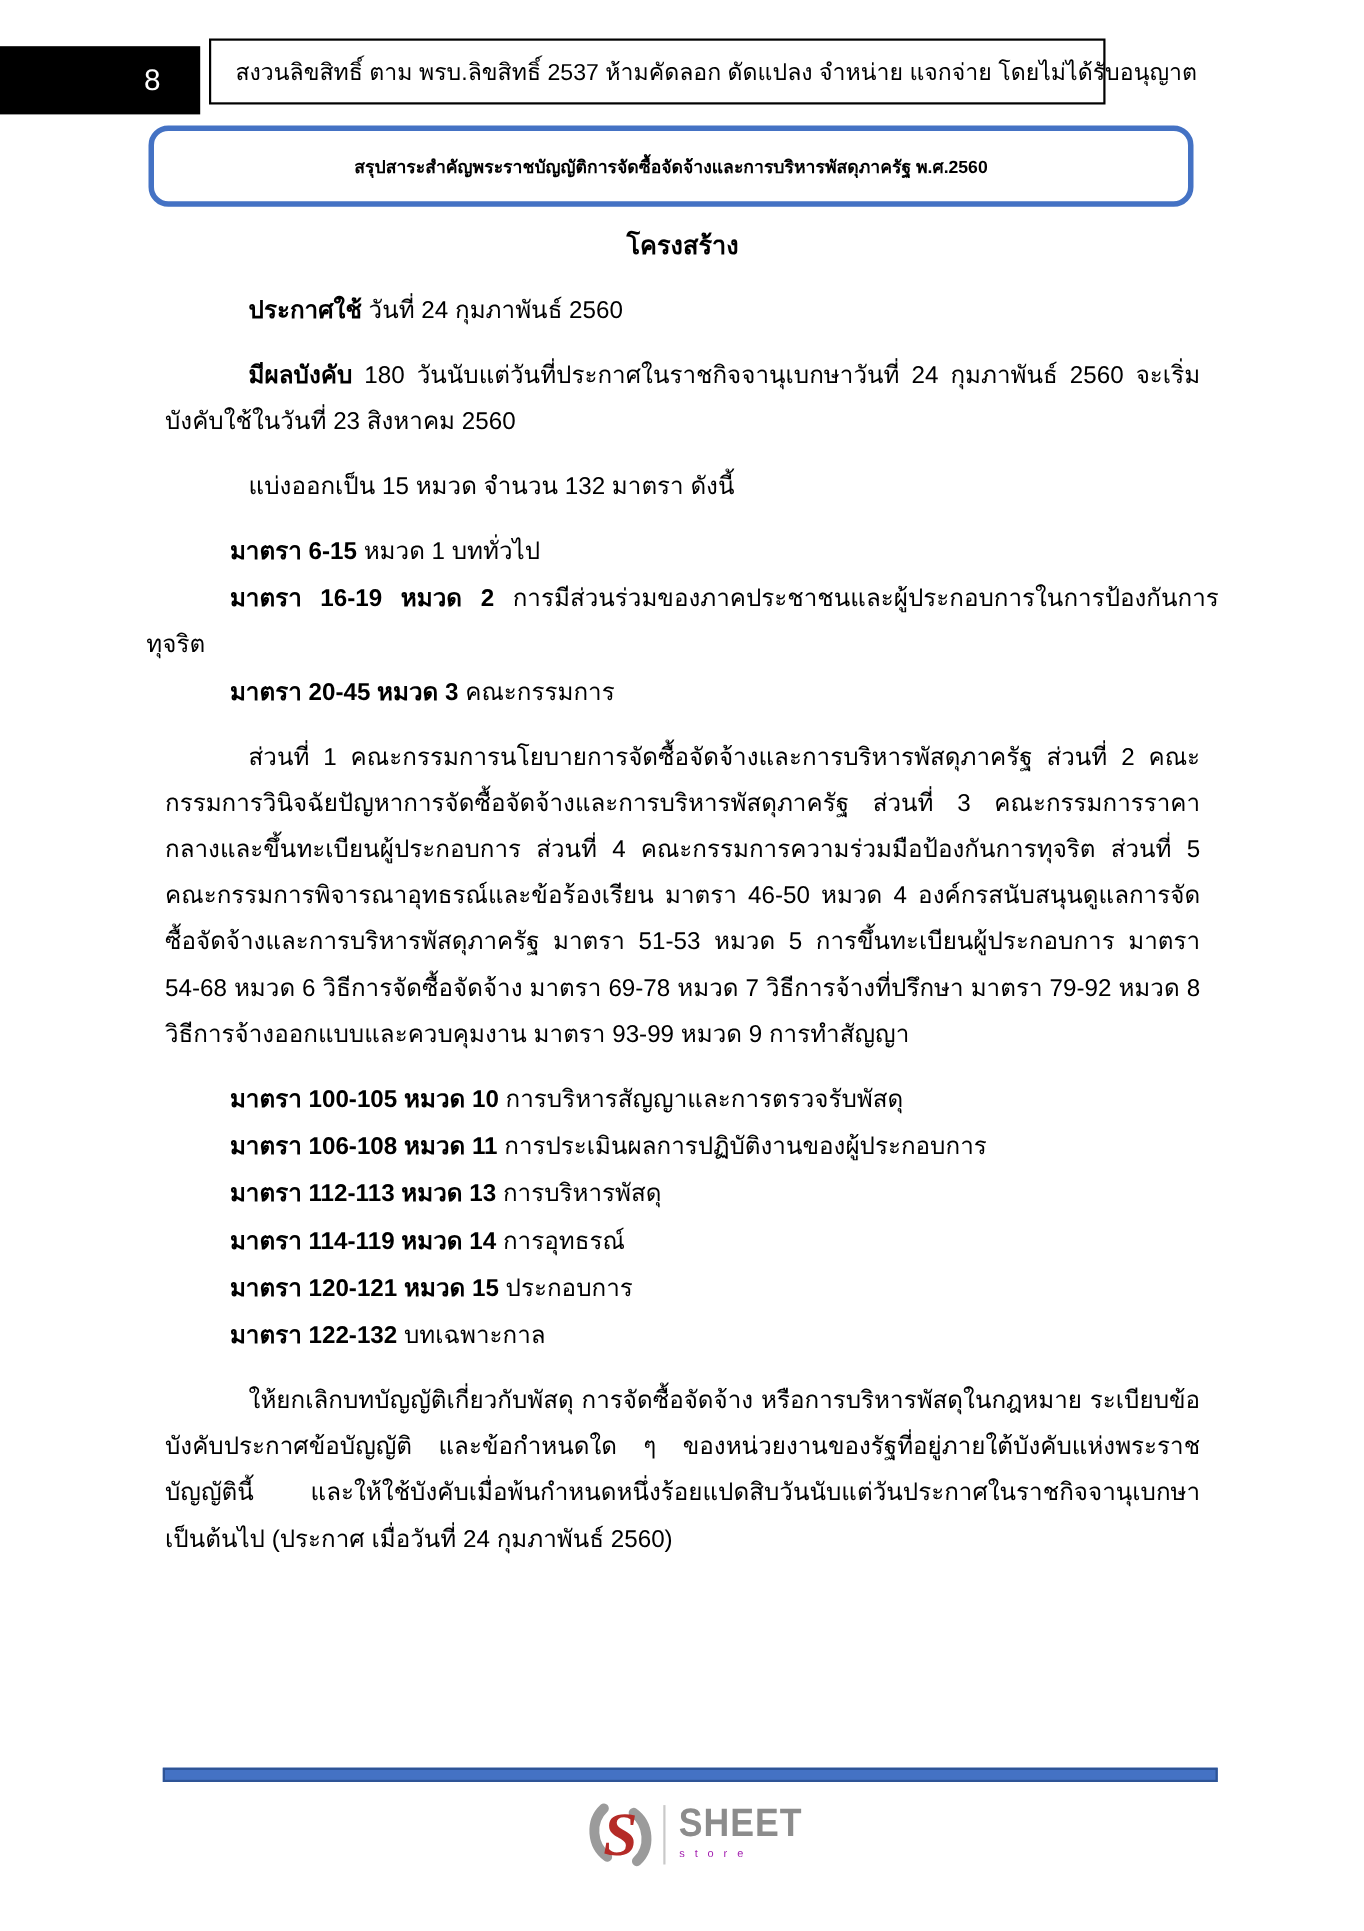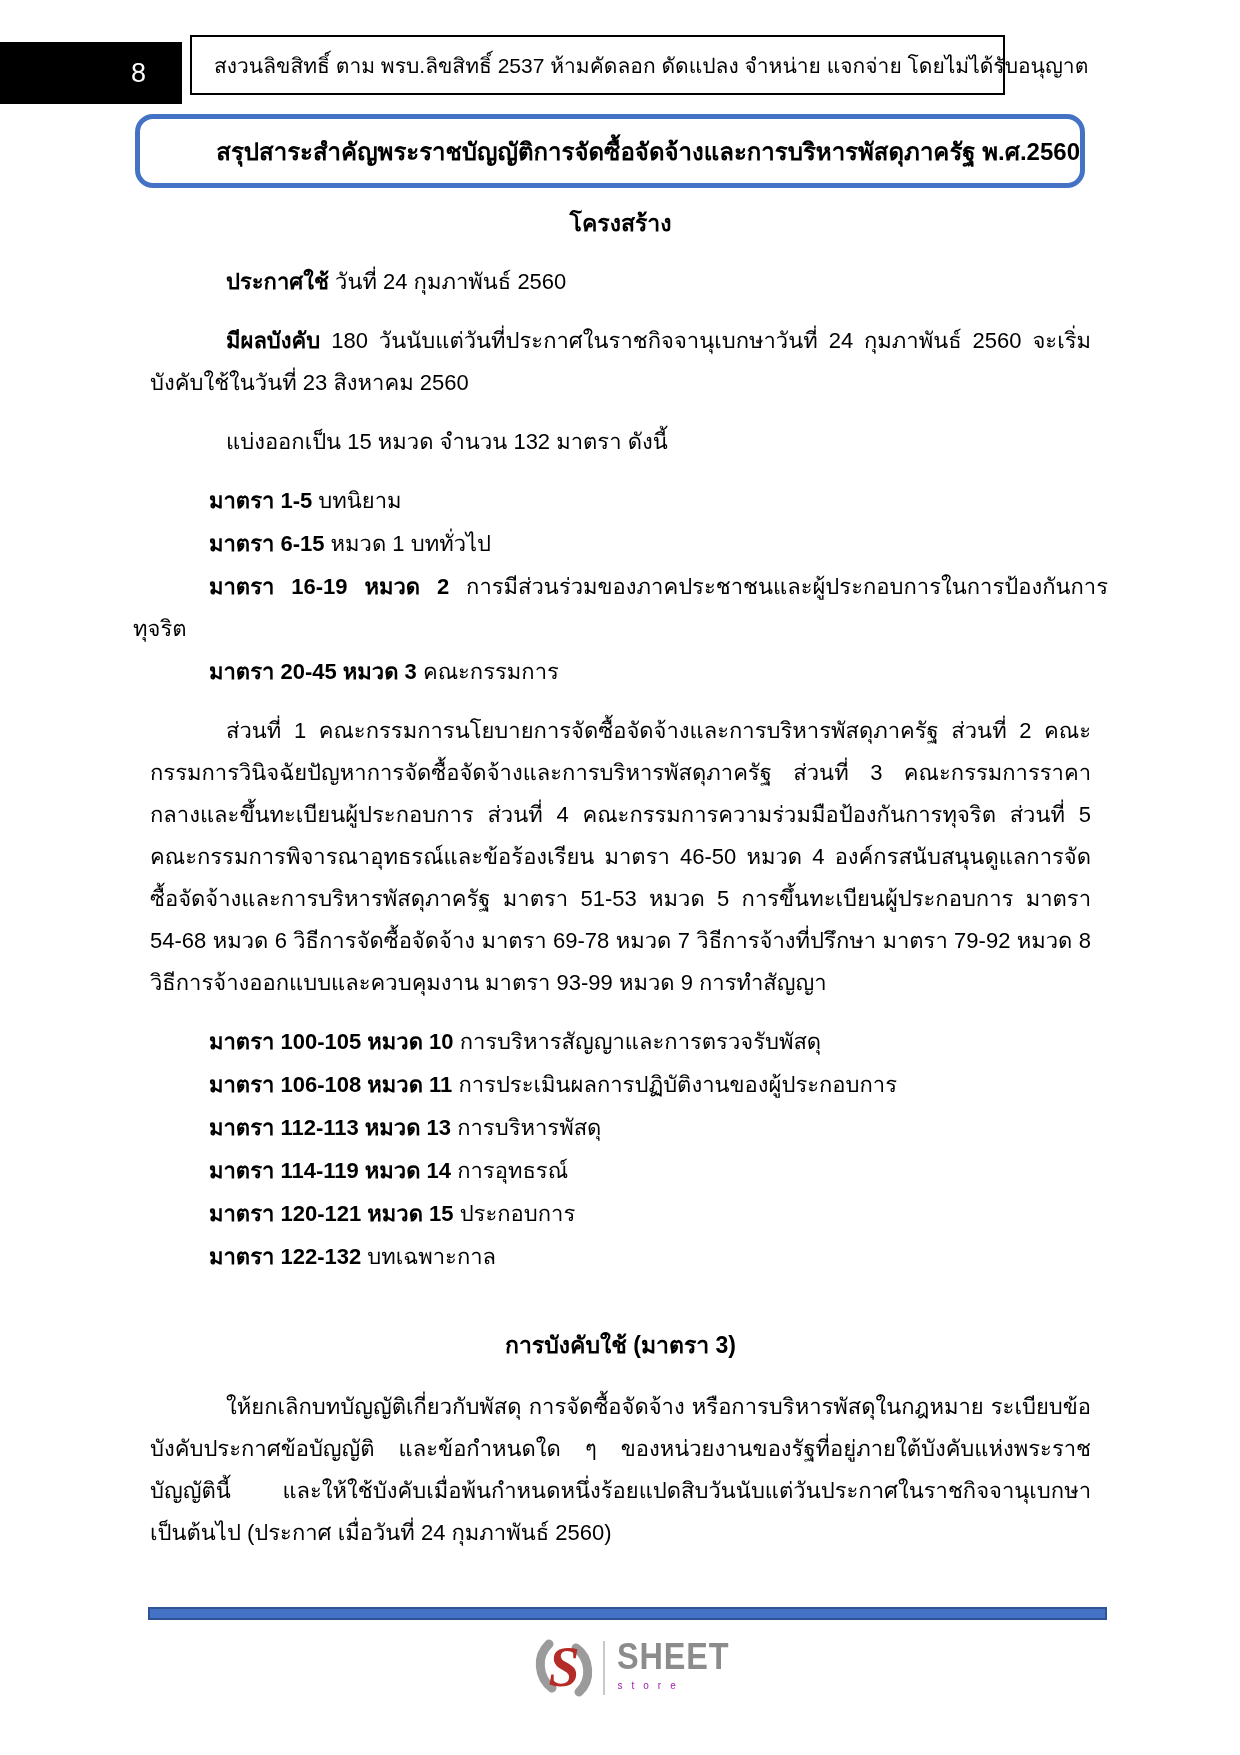--- a/index.html
+++ b/index.html
@@ -20,22 +20,22 @@
     position:absolute; left:190px; top:35px; width:815px; height:60px;
     border:2px solid #000; box-sizing:border-box;
     display:flex; align-items:center; padding-left:22px;
     font-size:21px; white-space:nowrap;
   }
 
   
   .title-box {
     position:absolute; left:135px; top:114px; width:950px; height:74px;
     border:5px solid #4472c4; border-radius:18px; box-sizing:border-box;
-    display:flex; align-items:center; justify-content:flex-end;
-    font-weight:bold; font-size:24px; text-align:center; background:#fff;
+    display:flex; align-items:center; justify-content:center;
+    font-weight:bold; font-size:16px; text-align:center; background:#fff;
   }
 
   
   .content {
     position:absolute; left:133px; top:202px; width:975px;
     font-size:22px; line-height:42px;
   }
   .content .h-center {
     text-align:center; font-weight:bold; font-size:23px; margin:0 0 8px 0;
   }
@@ -83,33 +83,31 @@
   <div class="title-box">
     <span>สรุปสาระสำคัญพระราชบัญญัติการจัดซื้อจัดจ้างและการบริหารพัสดุภาครัฐ พ.ศ.2560</span>
   </div>
 
   <div class="content">
     <p class="h-center">โครงสร้าง</p>
 
     <p class="indent"><b>ประกาศใช้</b><span> วันที่ 24 กุมภาพันธ์ 2560</span></p>
     <p class="indent just"><b>มีผลบังคับ</b><span> 180 วันนับแต่วันที่ประกาศในราชกิจจานุเบกษาวันที่ 24 กุมภาพันธ์ 2560 จะเริ่มบังคับใช้ในวันที่ 23 สิงหาคม 2560</span></p>
     <p class="indent"><b></b><span>แบ่งออกเป็น 15 หมวด จำนวน 132 มาตรา ดังนี้</span></p>
-    <p class="indent li"><b>มาตรา 1-5</b><span> บทนิยาม</span></p>
     <p class="indent li"><b>มาตรา 6-15</b><span> หมวด 1 บททั่วไป</span></p>
     <p class="indent just li"><b>มาตรา 16-19 หมวด 2</b><span> การมีส่วนร่วมของภาคประชาชนและผู้ประกอบการในการป้องกันการทุจริต</span></p>
     <p class="indent li"><b>มาตรา 20-45 หมวด 3</b><span> คณะกรรมการ</span></p>
     <p class="indent just"><b></b><span>ส่วนที่ 1 คณะกรรมการนโยบายการจัดซื้อจัดจ้างและการบริหารพัสดุภาครัฐ ส่วนที่ 2 คณะกรรมการวินิจฉัยปัญหาการจัดซื้อจัดจ้างและการบริหารพัสดุภาครัฐ ส่วนที่ 3 คณะกรรมการราคากลางและขึ้นทะเบียนผู้ประกอบการ ส่วนที่ 4 คณะกรรมการความร่วมมือป้องกันการทุจริต ส่วนที่ 5 คณะกรรมการพิจารณาอุทธรณ์และข้อร้องเรียน มาตรา 46-50 หมวด 4 องค์กรสนับสนุนดูแลการจัดซื้อจัดจ้างและการบริหารพัสดุภาครัฐ มาตรา 51-53 หมวด 5 การขึ้นทะเบียนผู้ประกอบการ มาตรา 54-68 หมวด 6 วิธีการจัดซื้อจัดจ้าง มาตรา 69-78 หมวด 7 วิธีการจ้างที่ปรึกษา มาตรา 79-92 หมวด 8 วิธีการจ้างออกแบบและควบคุมงาน มาตรา 93-99 หมวด 9 การทำสัญญา</span></p>
     <p class="indent li"><b>มาตรา 100-105 หมวด 10</b><span> การบริหารสัญญาและการตรวจรับพัสดุ</span></p>
     <p class="indent li"><b>มาตรา 106-108 หมวด 11</b><span> การประเมินผลการปฏิบัติงานของผู้ประกอบการ</span></p>
     <p class="indent li"><b>มาตรา 112-113 หมวด 13</b><span> การบริหารพัสดุ</span></p>
     <p class="indent li"><b>มาตรา 114-119 หมวด 14</b><span> การอุทธรณ์</span></p>
     <p class="indent li"><b>มาตรา 120-121 หมวด 15</b><span> ประกอบการ</span></p>
     <p class="indent li"><b>มาตรา 122-132</b><span> บทเฉพาะกาล</span></p>
 
-    <p class="h-center h-enforce">การบังคับใช้ (มาตรา 3)</p>
     <p class="indent just">ให้ยกเลิกบทบัญญัติเกี่ยวกับพัสดุ การจัดซื้อจัดจ้าง หรือการบริหารพัสดุในกฎหมาย ระเบียบข้อบังคับประกาศข้อบัญญัติ และข้อกำหนดใด ๆ ของหน่วยงานของรัฐที่อยู่ภายใต้บังคับแห่งพระราชบัญญัตินี้ และให้ใช้บังคับเมื่อพ้นกำหนดหนึ่งร้อยแปดสิบวันนับแต่วันประกาศในราชกิจจานุเบกษาเป็นต้นไป (ประกาศ เมื่อวันที่ 24 กุมภาพันธ์ 2560)</p>
   </div>
 
   <div class="footer-rule"></div>
   <div class="logo">
     <div class="logo-mark">
       <svg width="62" height="72" viewBox="0 0 62 72" xmlns="http://www.w3.org/2000/svg">
         <path d="M16 12 C 3 24 5 46 19 56" stroke="#9b9b9b" stroke-width="9" fill="none" stroke-linecap="round"></path>
         <path d="M46 60 C 59 48 57 26 43 16" stroke="#9b9b9b" stroke-width="9" fill="none" stroke-linecap="round"></path>
         <text x="31" y="54" font-size="56" font-weight="bold" font-style="italic" fill="#b52b27" text-anchor="middle" font-family="Liberation Serif, serif">S</text>

